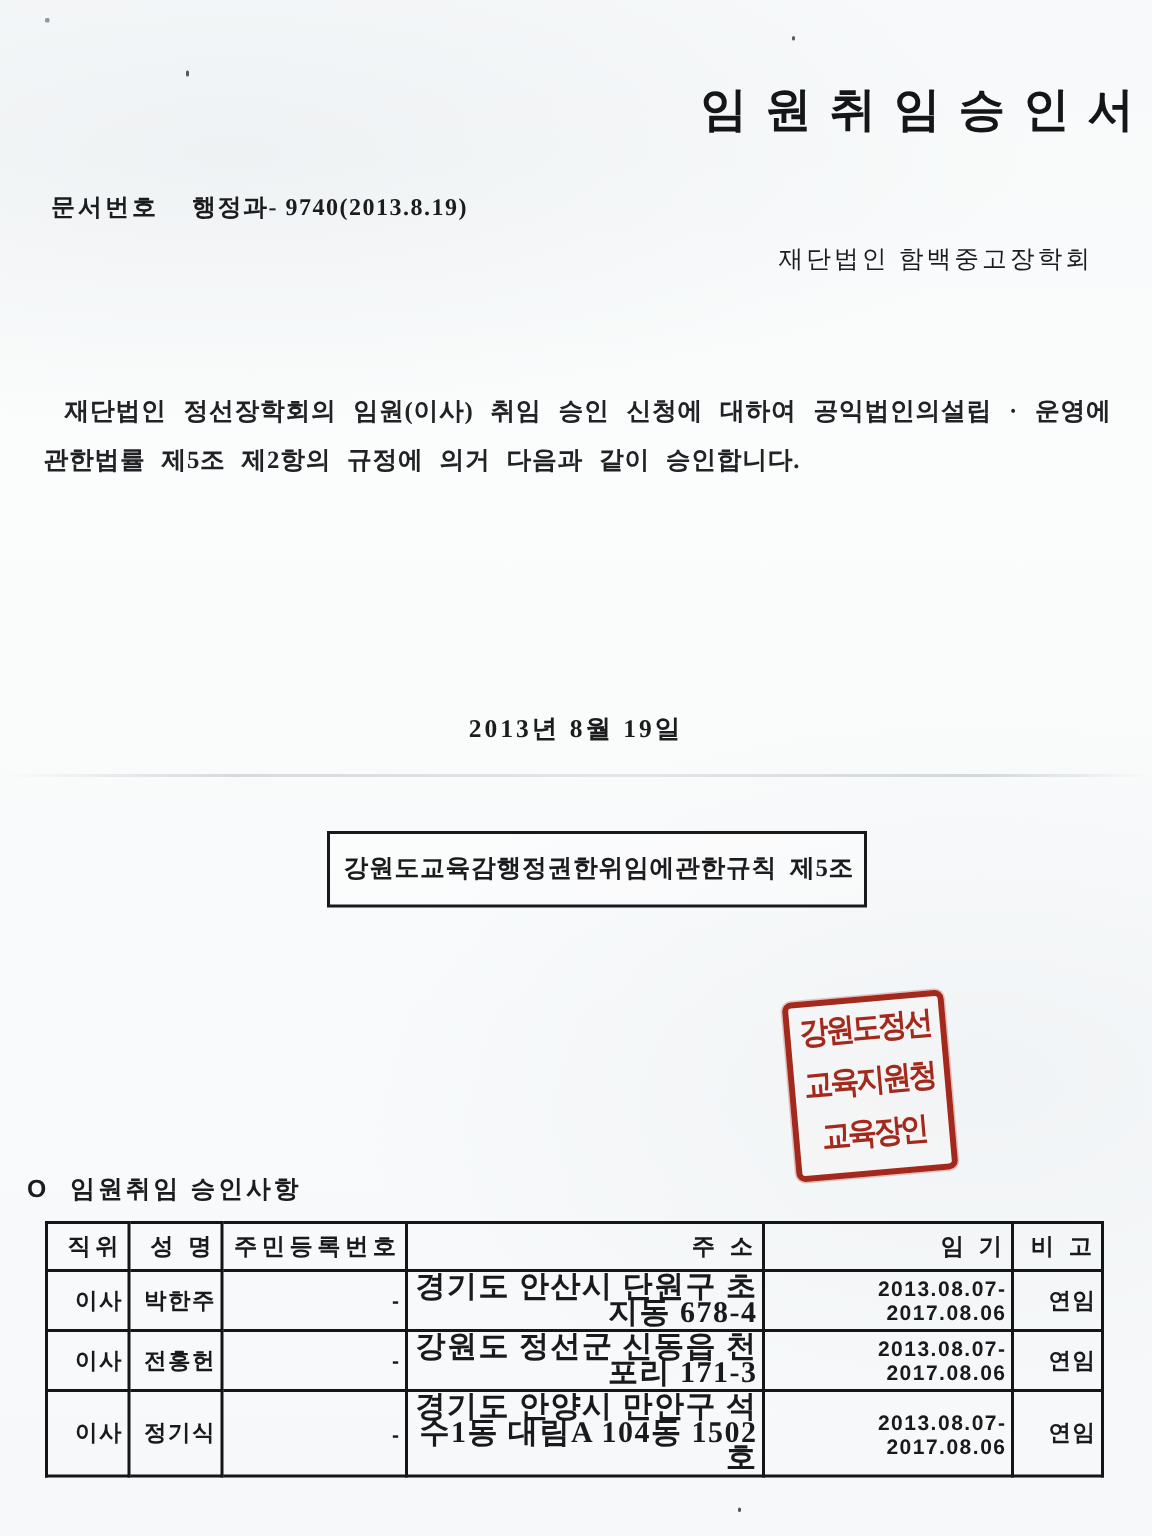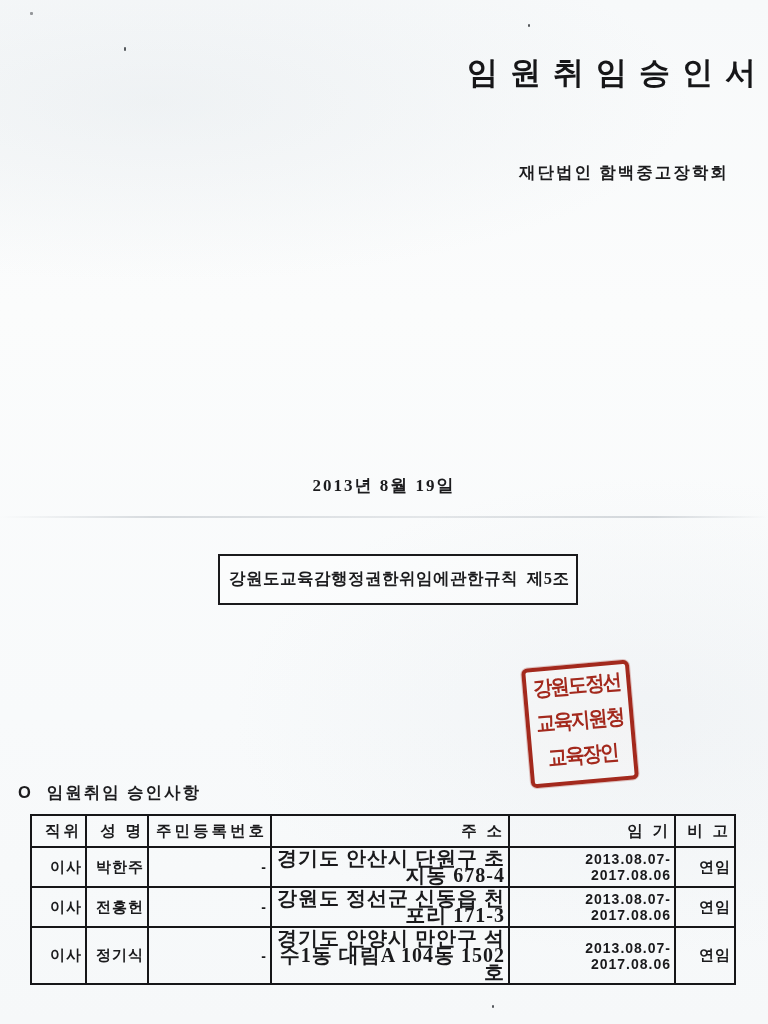--- a/index.html
+++ b/index.html
@@ -40,21 +40,21 @@
     font-weight: bold;
     letter-spacing: 2px;
     white-space: nowrap;
   }
   .doc-no-line .value { margin-left: 22px; letter-spacing: 1px; }
 
   .recipient-org {
     top: 162px;
     left: 519px;
     font-size: 16.5px;
-    font-weight: bold;
+    font-weight: normal;
     letter-spacing: 2px;
     white-space: nowrap;
   }
   .recipient-person {
     top: 192px;
     left: 553px;
     font-size: 16.5px;
     font-weight: bold;
     letter-spacing: 4px;
     white-space: nowrap;
@@ -194,23 +194,27 @@
   .speck.s3 { left: 492px; top: 1005px; width: 2px; height: 3px; }
   .speck.s4 { left: 30px;  top: 12px;  width: 3px; height: 3px; opacity: 0.6; }
 </style>
 </head>
 <body>
 
 <div class="page">
 
   <div class="abs doc-title">임원취임승인서</div>
 
+  <div class="abs doc-no-line">
+    <span class="label">문서번호</span><span class="value">행정과- 9740(2013.8.19)</span>
+  </div>
 
   <div class="abs recipient-org">재단법인 함백중고장학회</div>
 
+  <div class="abs body-par">재단법인 정선장학회의 임원(이사) 취임 승인 신청에 대하여 공익법인의설립 · 운영에관한법률 제5조 제2항의 규정에 의거 다음과 같이 승인합니다.</div>
 
   <div class="abs fold-line"></div>
 
   <div class="abs date-line">2013년  8월 19일</div>
 
   <div class="abs delegation-box">
     <div>강원도교육감행정권한위임에관한규칙  제5조</div>
   </div>
 
 

